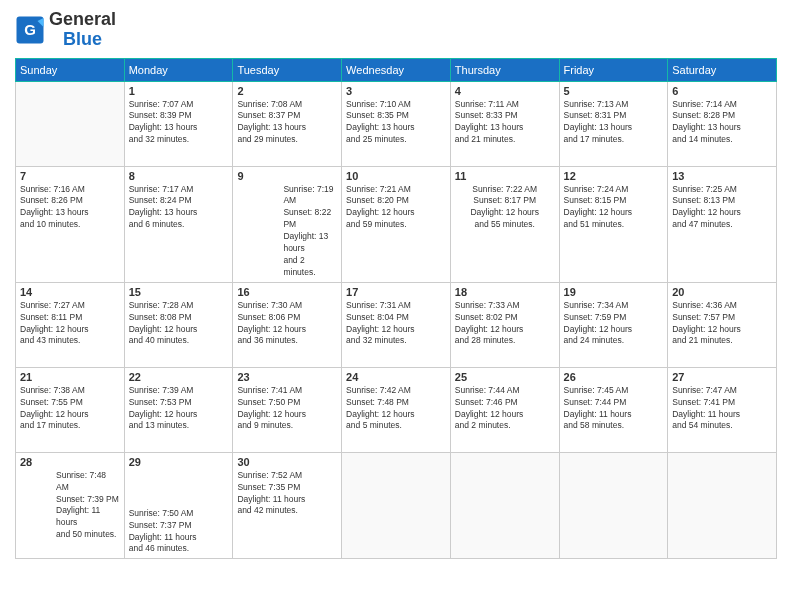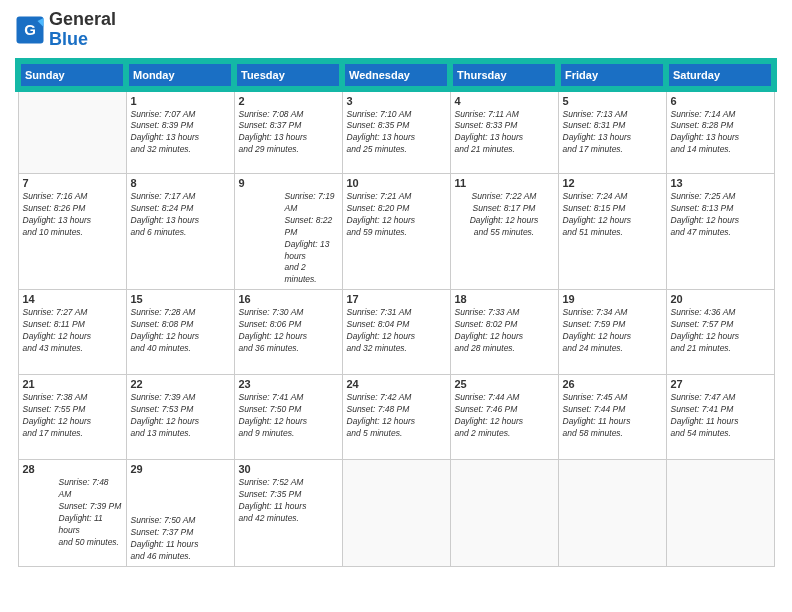--- a/index.html
+++ b/index.html
@@ -23,20 +23,21 @@
     }
     .logo {
       display: flex;
       align-items: center;
     }
     .logo-text {
       font-size: 18px;
       font-weight: bold;
       color: #333;
       line-height: 1.1;
+      text-align: center;
     }
     .logo-text .blue { color: #1a6fc4; }
     .logo-icon {
       width: 30px;
       height: 30px;
       margin-right: 4px;
     }
     .title-block {
       text-align: right;
     }
@@ -51,24 +52,24 @@
     }
     table {
       width: 100%;
       border-collapse: collapse;
       table-layout: fixed;
     }
     th {
       background-color: #1a6fc4;
       color: #fff;
       font-size: 11px;
-      font-weight: bold;
+      font-weight: normal;
       padding: 5px 4px;
       text-align: left;
-      border: 6px solid #14b8a6;
+      border: 1px solid #14b8a6;
     }
     td {
       border: 1px solid #ccc;
       vertical-align: top;
       padding: 3px 4px;
       font-size: 9px;
       color: #333;
       height: 85px;
       background: #fff;
     }
@@ -79,21 +80,20 @@
       font-size: 11px;
       font-weight: bold;
       color: #333;
       display: block;
       margin-bottom: 2px;
     }
     .day-info {
       font-size: 8.5px;
       color: #333;
       line-height: 1.4;
-      font-style: italic;
     }
     tr:last-child td {
       height: 75px;
     }
   </style>
 </head>
 <body>
 
 <div class="page">
   <div class="header">

